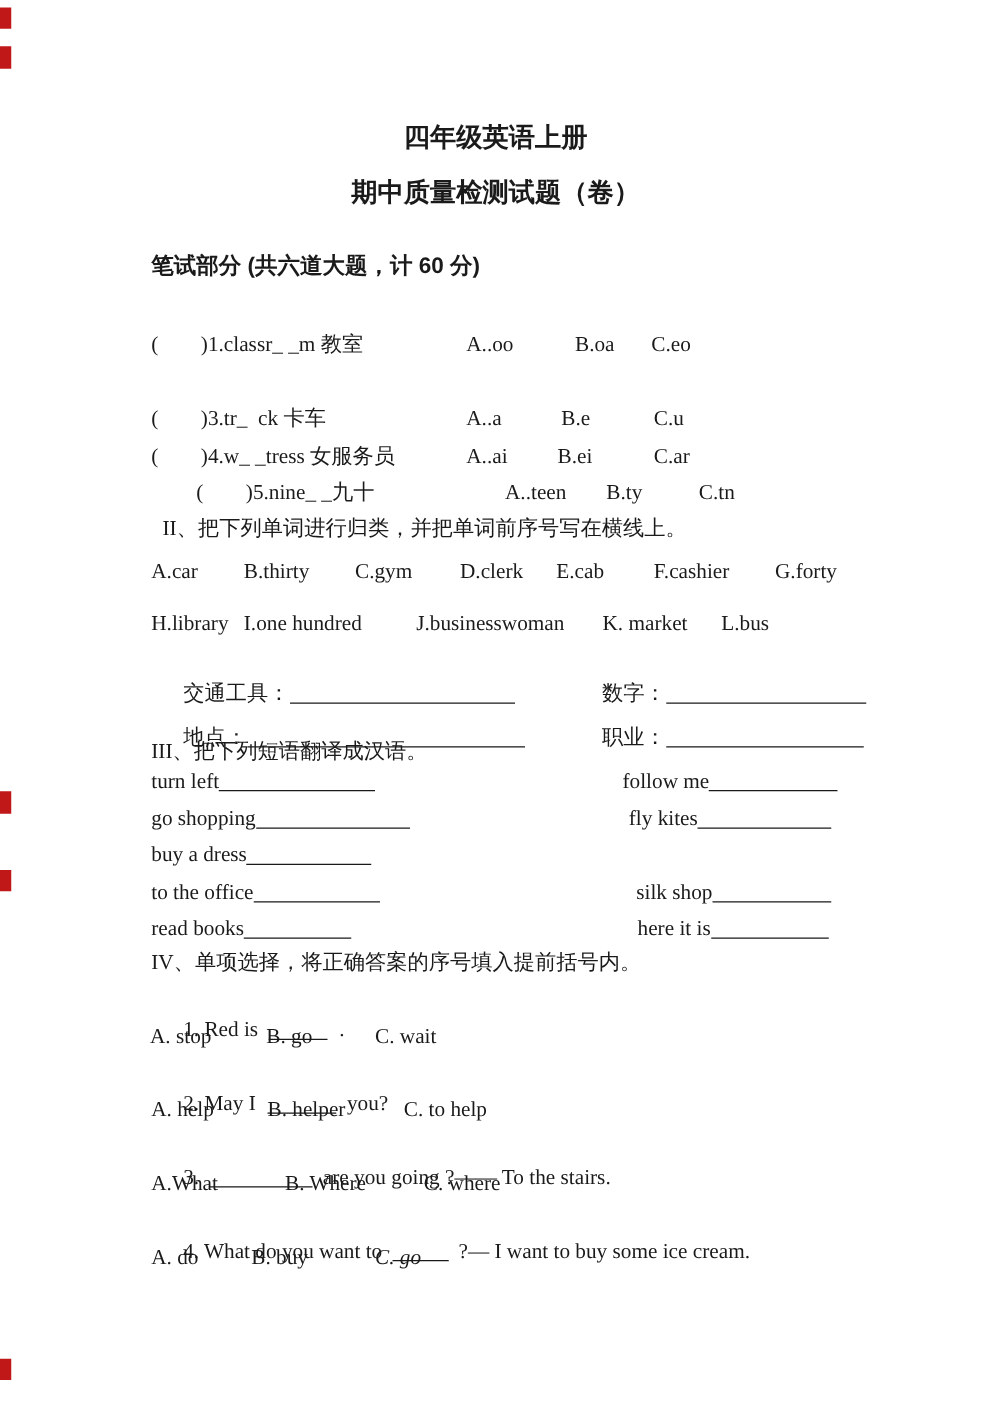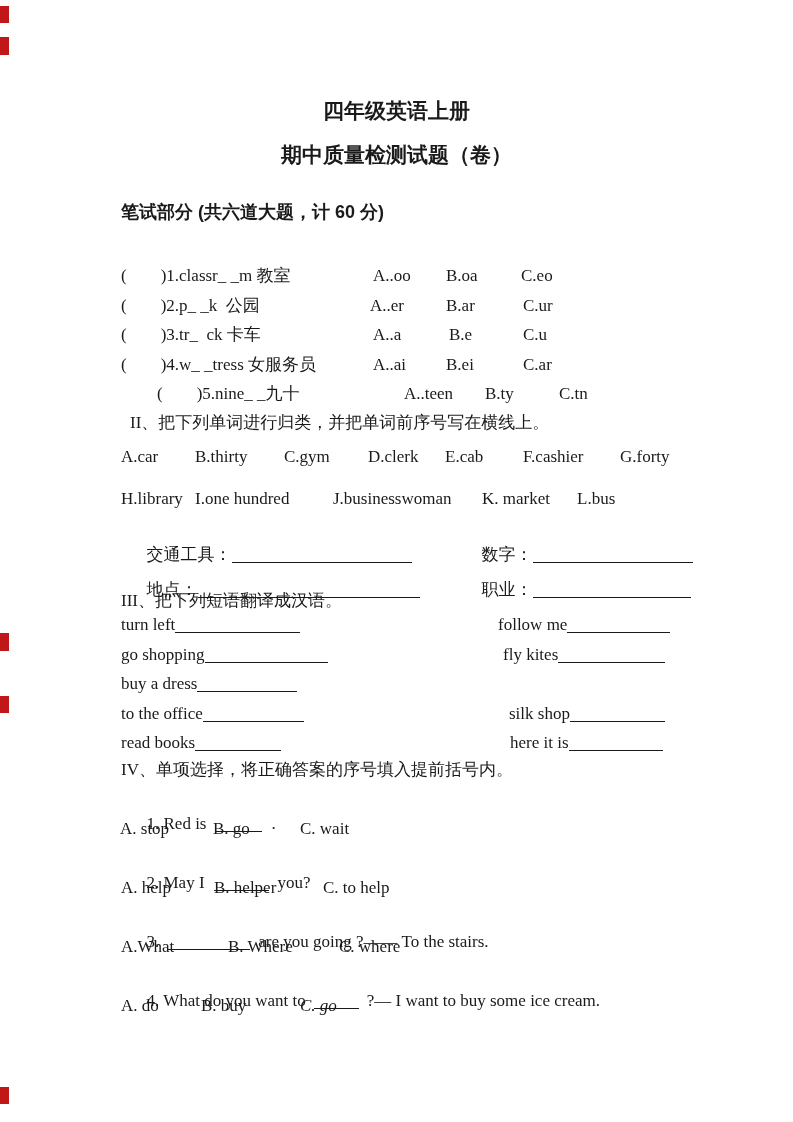--- a/index.html
+++ b/index.html
@@ -46,28 +46,22 @@
   <div class="doc-title" style="top:140px;">期中质量检测试题（卷）</div>
 
   <div class="line" style="top:200px;">
     <span class="at heading" style="left:121px;">笔试部分 (共六道大题，计 60 分)</span>
   </div>
 
 
   <div class="line" style="top:264px;">
     <span class="at" style="left:121px;">(        )1.classr_ _m 教室</span>
     <span class="at" style="left:373px;">A..oo</span>
-    <span class="at" style="left:446px;font-family:Liberation Serif, serif;">B.oa</span>
+    <span class="at" style="left:460px;font-family:Liberation Serif, serif;">B.oa</span>
     <span class="at" style="left:521px;">C.eo</span>
-  </div>
-  <div class="line" style="top:294px;">
-    <span class="at" style="left:121px;">(        )2.p_ _k  公园</span>
-    <span class="at" style="left:370px;">A..er</span>
-    <span class="at" style="left:446px;">B.ar</span>
-    <span class="at" style="left:523px;">C.ur</span>
   </div>
   <div class="line" style="top:323px;padding-left:12px;">
     <span class="at" style="left:121px;">(        )3.tr_  ck 卡车</span>
     <span class="at" style="left:373px;">A..a</span>
     <span class="at" style="left:449px;">B.e</span>
     <span class="at" style="left:523px;">C.u</span>
   </div>
   <div class="line" style="top:353px;text-align:right;">
     <span class="at" style="left:121px;">(        )4.w_ _tress 女服务员</span>
     <span class="at" style="left:373px;">A..ai</span>

